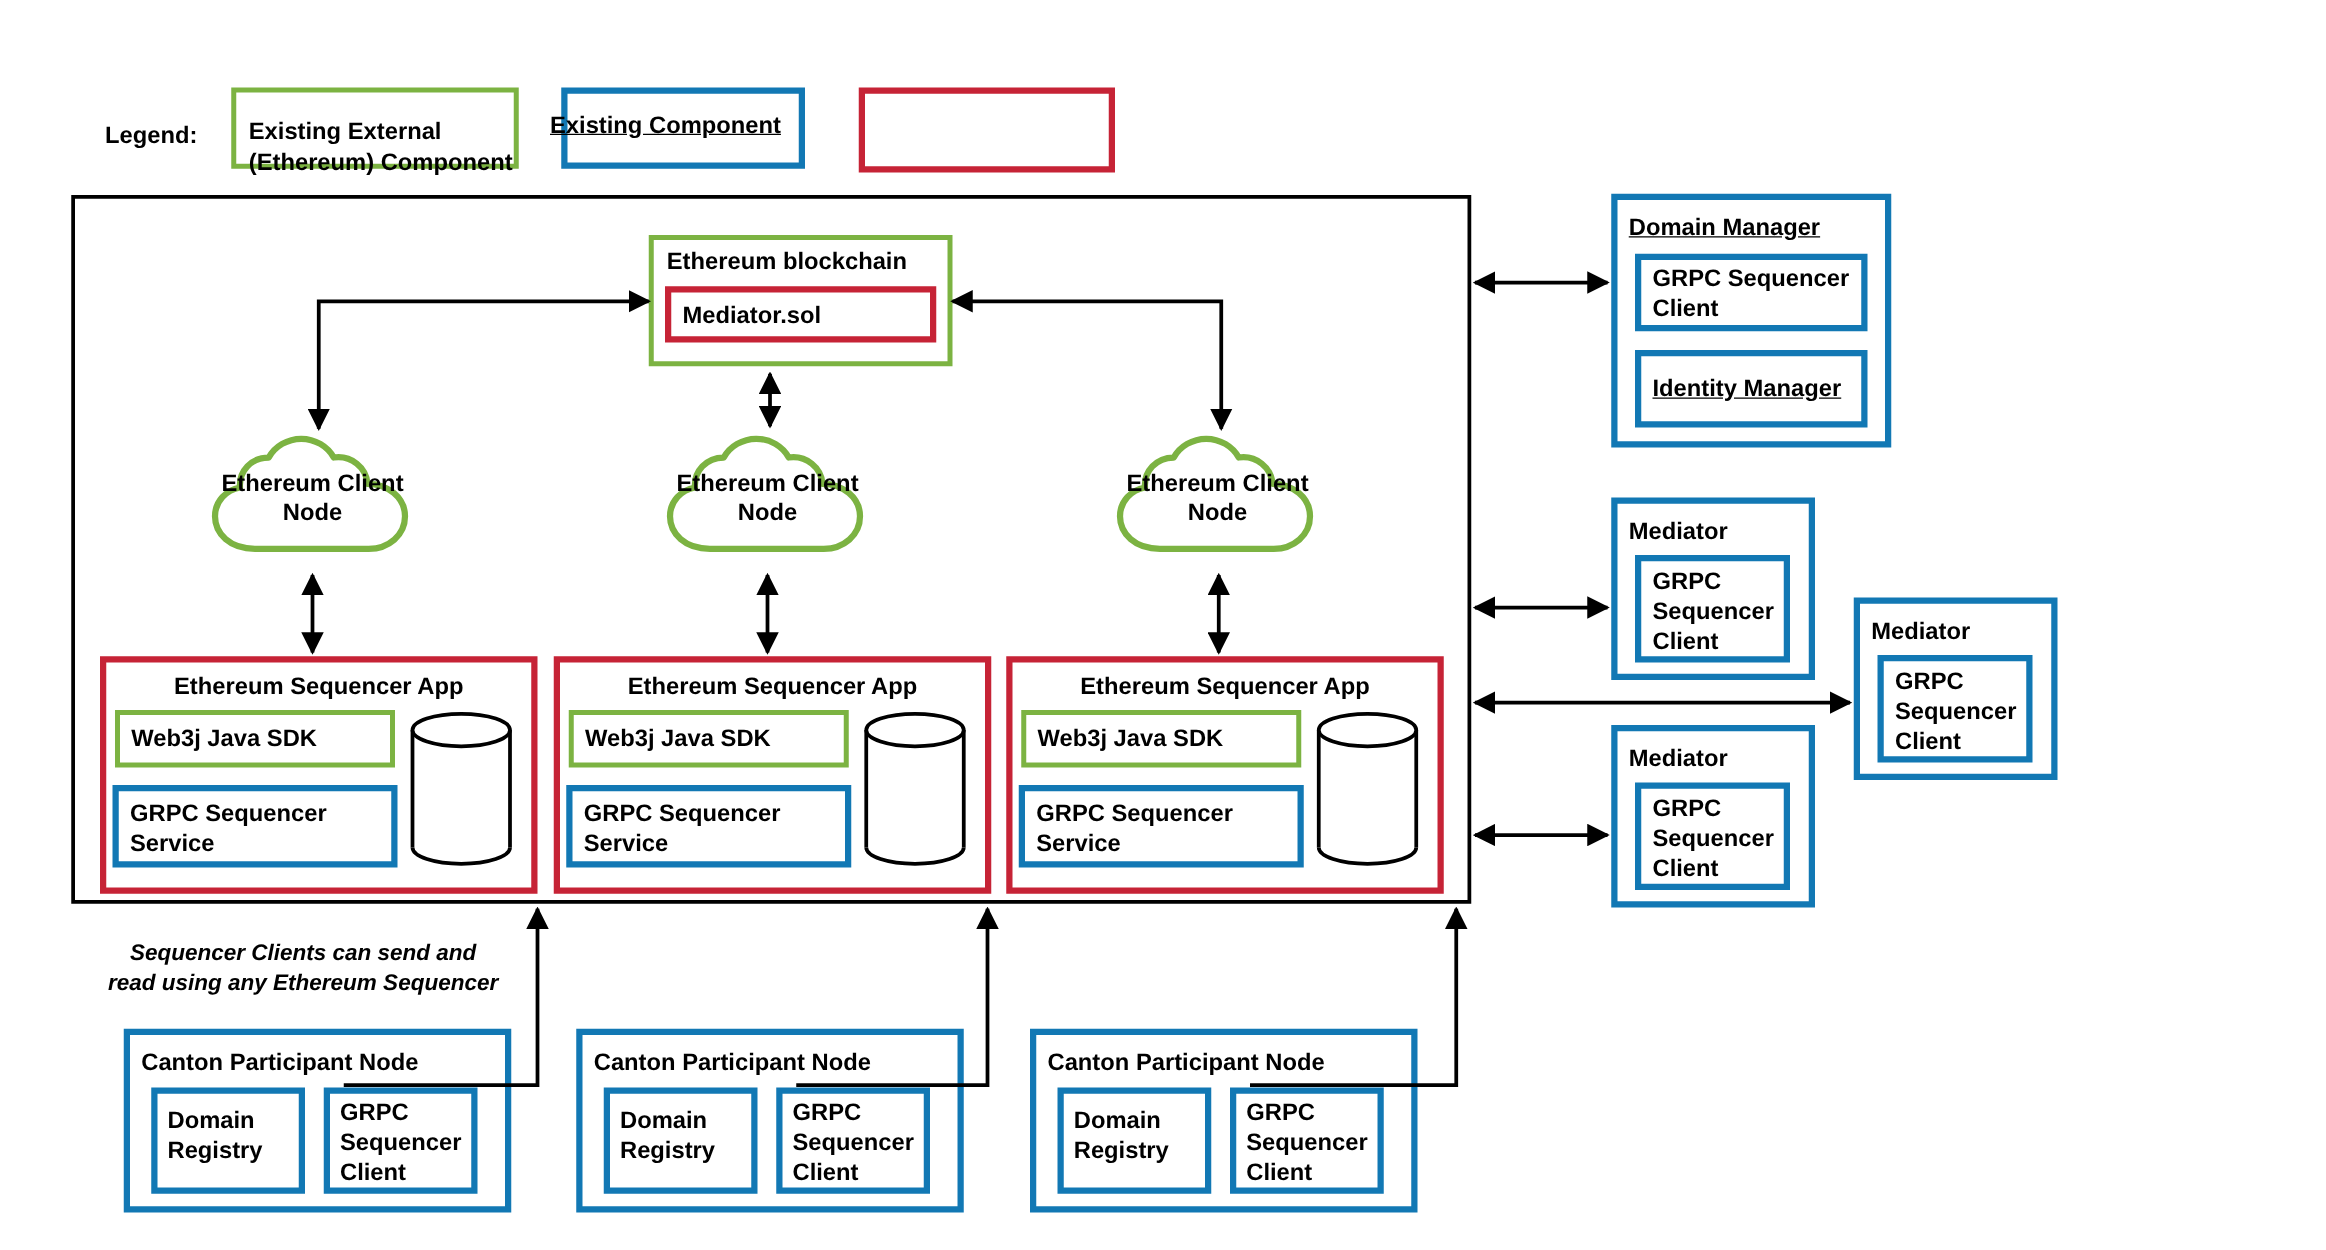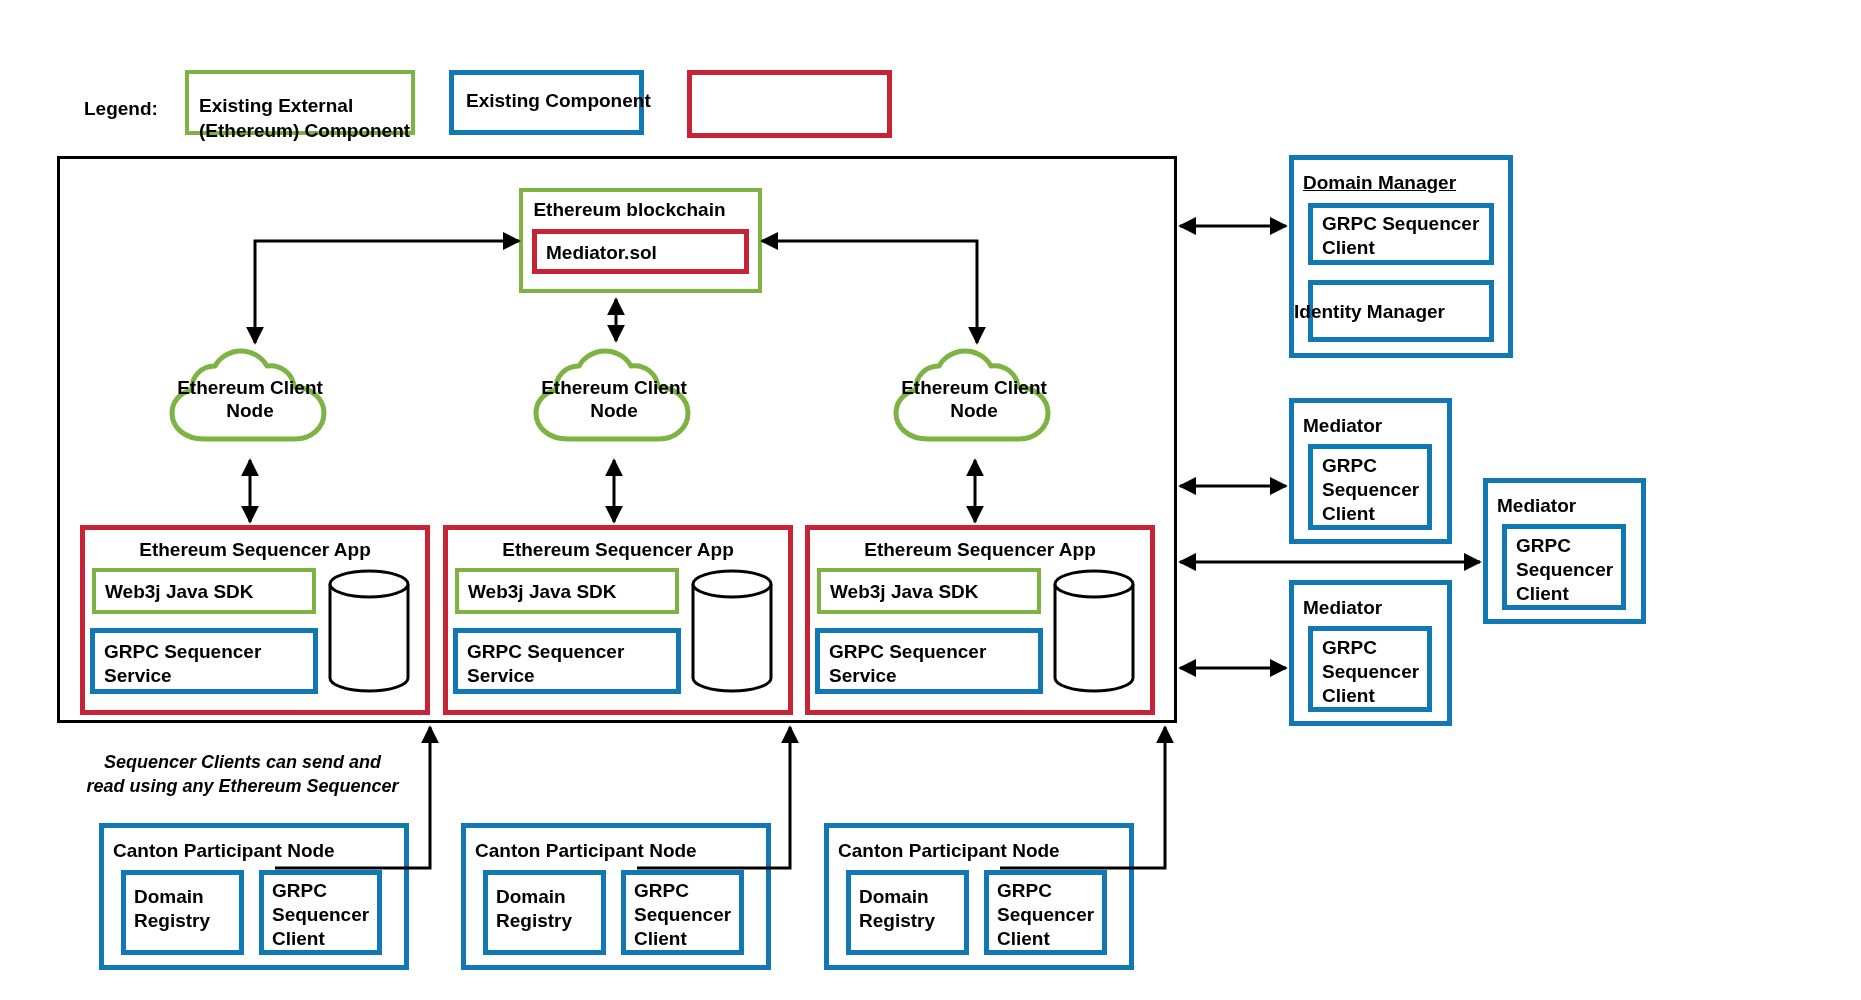--- a/index.html
+++ b/index.html
@@ -88,21 +88,21 @@
 
 <div id="canvas">
 
   <div class="lbl legend-label" style="left:84px; top:97px; width:110px;">Legend:</div>
 
   <div class="box box-green" style="left:185px; top:70px; width:230px; height:65px;"></div>
   <div class="lbl legend-text" style="left:199px; top:94px; width:215px;">Existing External
 (Ethereum) Component</div>
 
   <div class="box box-blue" style="left:449px; top:70px; width:195px; height:65px;"></div>
-  <div class="lbl legend-text" style="left:466px; top:89px; width:185px;">Existing Component</div>
+  <div class="lbl legend-text" style="left:440px; top:89px; width:185px;text-decoration:underline;">Existing Component</div>
 
   <div class="box box-red" style="left:687px; top:70px; width:205px; height:68px;"></div>
 
   <div class="box box-black" style="left:57px; top:156px; width:1120px; height:567px;"></div>
 
   <div class="box box-green" style="left:519px; top:188px; width:243px; height:105px;"></div>
   <div class="lbl title-center" style="left:508px; top:198px; width:243px;">Ethereum blockchain</div>
   <div class="box box-red" style="left:532px; top:229px; width:217px; height:45px;"></div>
   <div class="lbl inner-text" style="left:546px; top:241px; width:200px;">Mediator.sol</div>
 
@@ -171,21 +171,21 @@
     <ellipse cx="43" cy="16" rx="39" ry="13" fill="#ffffff" stroke="#000" stroke-width="3"></ellipse>
     <path d="M4,110 A39,13 0 0 0 82,110" fill="none" stroke="#000" stroke-width="3"></path>
   </svg>
 
   <div class="box box-blue" style="left:1289px; top:155px; width:224px; height:203px;"></div>
   <div class="lbl title-left" style="left:1303px; top:171px; width:205px;text-decoration:underline;">Domain Manager</div>
   <div class="box box-blue" style="left:1308px; top:203px; width:186px; height:62px;"></div>
   <div class="lbl inner-text" style="left:1322px; top:212px; width:175px;">GRPC Sequencer
 Client</div>
   <div class="box box-blue" style="left:1308px; top:280px; width:186px; height:62px;"></div>
-  <div class="lbl inner-text" style="left:1294px; top:300px; width:175px;">Identity Manager</div>
+  <div class="lbl inner-text" style="left:1322px; top:300px; width:175px;text-decoration:underline;">Identity Manager</div>
 
   <div class="box box-blue" style="left:1289px; top:398px; width:163px; height:146px;"></div>
   <div class="lbl title-left" style="left:1303px; top:414px; width:150px;">Mediator</div>
   <div class="box box-blue" style="left:1308px; top:444px; width:124px; height:86px;"></div>
   <div class="lbl inner-text" style="left:1322px; top:454px; width:115px;">GRPC
 Sequencer
 Client</div>
 
   <div class="box box-blue" style="left:1483px; top:478px; width:163px; height:146px;"></div>
   <div class="lbl title-left" style="left:1497px; top:494px; width:150px;">Mediator</div>

